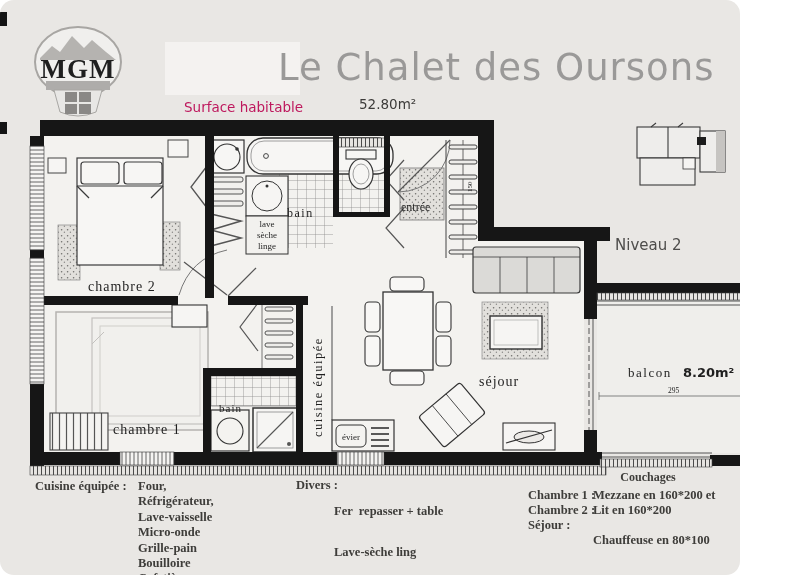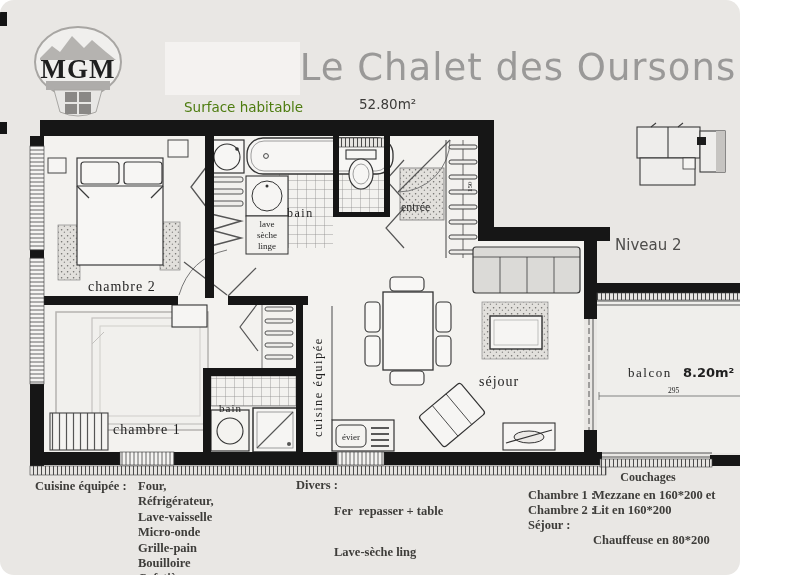--- a/index.html
+++ b/index.html
@@ -1,21 +1,21 @@
 <!DOCTYPE html>
 <html><head>
 <meta charset="utf-8">
 <style>
   html,body{margin:0;padding:0;}
   .page{position:relative;width:740px;height:575px;background:#e9e7e4;overflow:hidden;
         font-family:"DejaVu Sans",sans-serif;border-radius:14px;}
   .abs{position:absolute;}
-  .title{left:278px;top:46px;width:480px;text-align:center;font-size:37px;
+  .title{left:278px;top:46px;width:480px;text-align:left;font-size:37px;
          color:#9a9998;letter-spacing:1px;white-space:nowrap;}
-  .surface-label{left:184px;top:99px;font-size:13.5px;color:#4d7c0f;}
+  .surface-label{left:184px;top:99px;font-size:13.5px;color:#be185d;}
   .surface-value{left:359px;top:96px;font-size:13.5px;color:#3c3b39;}
   .residence{left:615px;top:188px;font-size:15px;color:#4e4d4b;line-height:23px;white-space:pre;}
   .serifTxt{font-family:"Liberation Serif",serif;color:#3e3d3a;font-weight:600;font-size:12.5px;}
   .k-label{left:35px;top:479px;}
   .k-items{left:138px;top:479px;line-height:15.4px;}
   .d-label{left:296px;top:478px;}
   .d-items{left:334px;top:478px;line-height:13.6px;white-space:pre;}
   .c-title{left:528px;top:470px;width:240px;text-align:center;font-weight:700;font-size:12px;}
   .c-rows{left:528px;top:488px;line-height:15px;}
   .c-row{display:flex;}
@@ -333,17 +333,17 @@
     </div>
     <div class="c-row">
       <span class="c-lab">Chambre 2 :</span>
       <span class="c-txt">Lit en 160*200</span>
     </div>
     <div class="c-row">
       <span class="c-lab">Séjour :</span>
     </div>
     <div class="c-row">
       <span class="c-lab"></span>
-      <span class="c-txt">Chauffeuse en 80*200</span>
+      <span class="c-txt">Chauffeuse en 80*100</span>
     </div>
   </div>
 
 </div>
 
 </body></html>

